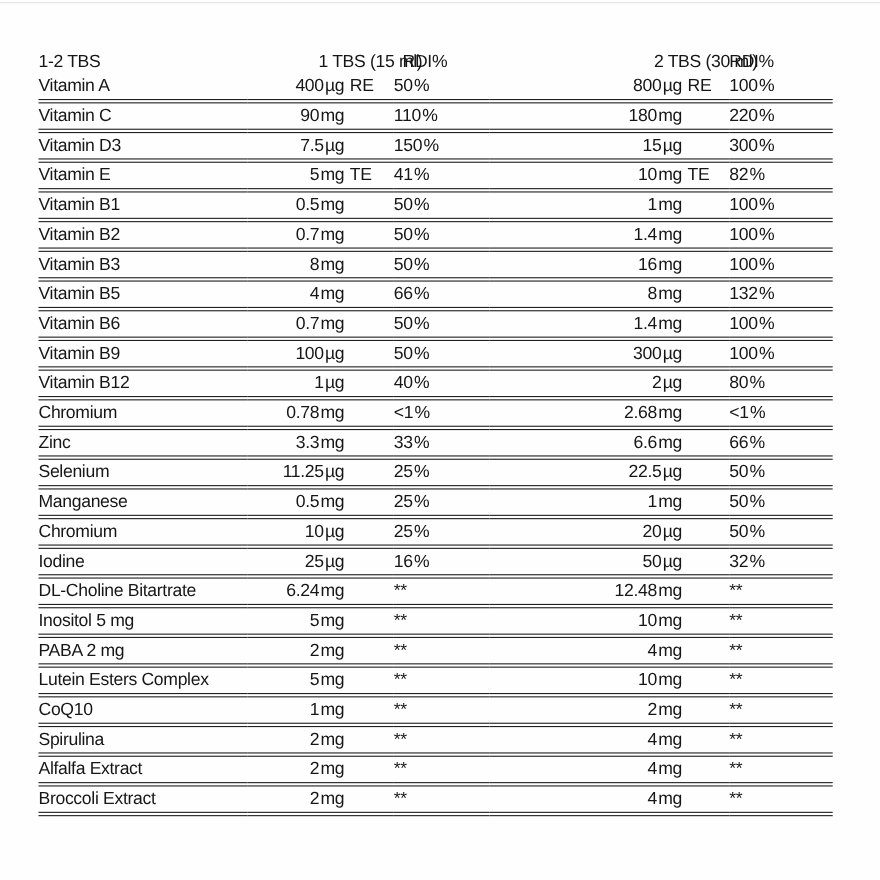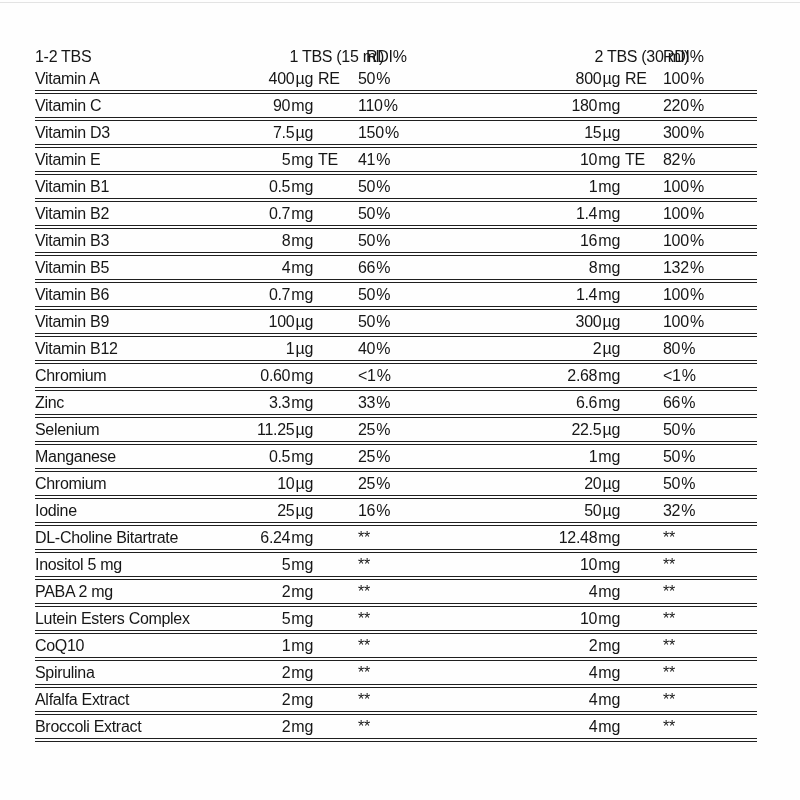--- a/index.html
+++ b/index.html
@@ -223,21 +223,21 @@
     </td>
     <td class="c-rdi">40 %</td>
     <td class="c-amt c2">
       <span class="val">2 µg</span><span class="sfx"></span>
     </td>
     <td class="c-rdi">80 %</td>
   </tr>
         <tr class="data-row">
     <td class="c-name">Chromium</td>
     <td class="c-amt">
-      <span class="val">0.60 mg</span><span class="sfx"></span>
+      <span class="val">0.78 mg</span><span class="sfx"></span>
     </td>
     <td class="c-rdi">&lt;1 %</td>
     <td class="c-amt c2">
       <span class="val">2.68 mg</span><span class="sfx"></span>
     </td>
     <td class="c-rdi">&lt;1 %</td>
   </tr>
         <tr class="data-row">
     <td class="c-name">Zinc</td>
     <td class="c-amt">

